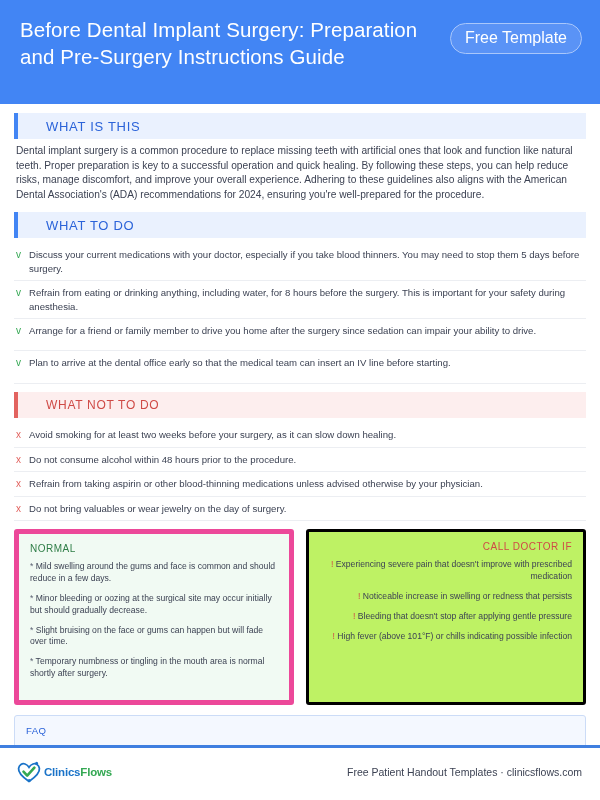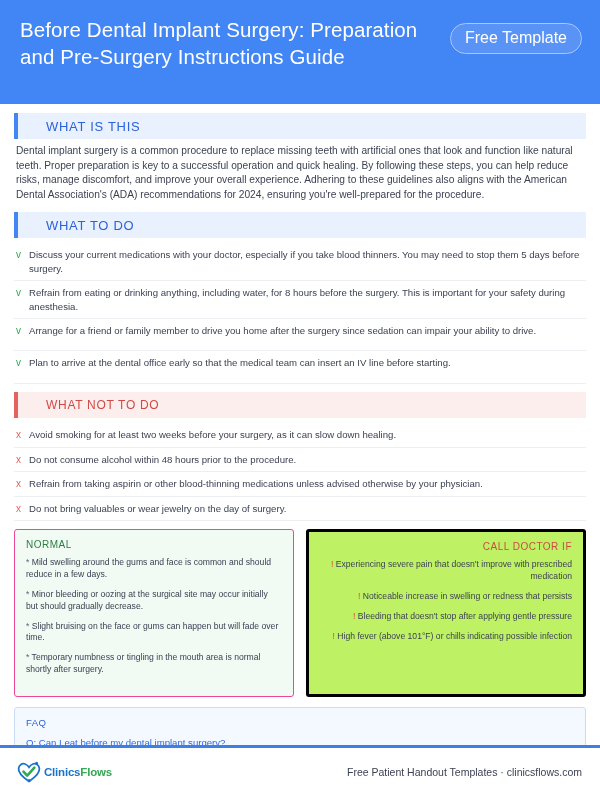--- a/index.html
+++ b/index.html
@@ -132,21 +132,21 @@
   }
   .col {
     flex: 1 1 50%;
     box-sizing: border-box;
     border-radius: 3px;
     padding: 9px 11px 12px 11px;
     min-height: 135px;
   }
   .col.normal {
     background: #f1faf3;
-    border: 1px solid #ec4899;
+    border: 5px solid #ec4899;
   }
   .col.danger {
     background: #bef264;
     border: 3px solid #000000;
     text-align: right;
   }
   .col-title {
     font-size: 10px;
     letter-spacing: 0.5px;
     margin-bottom: 7px;

